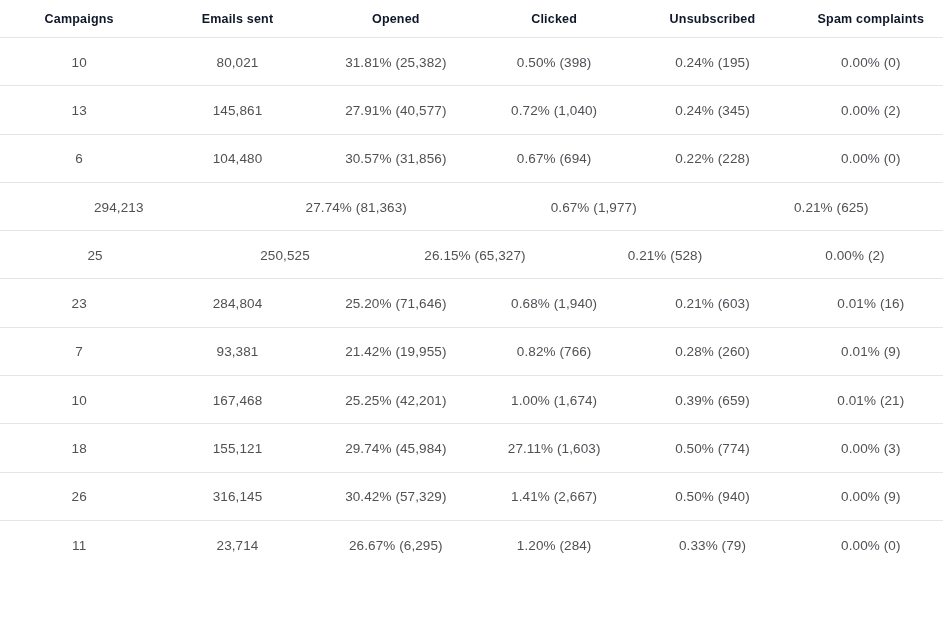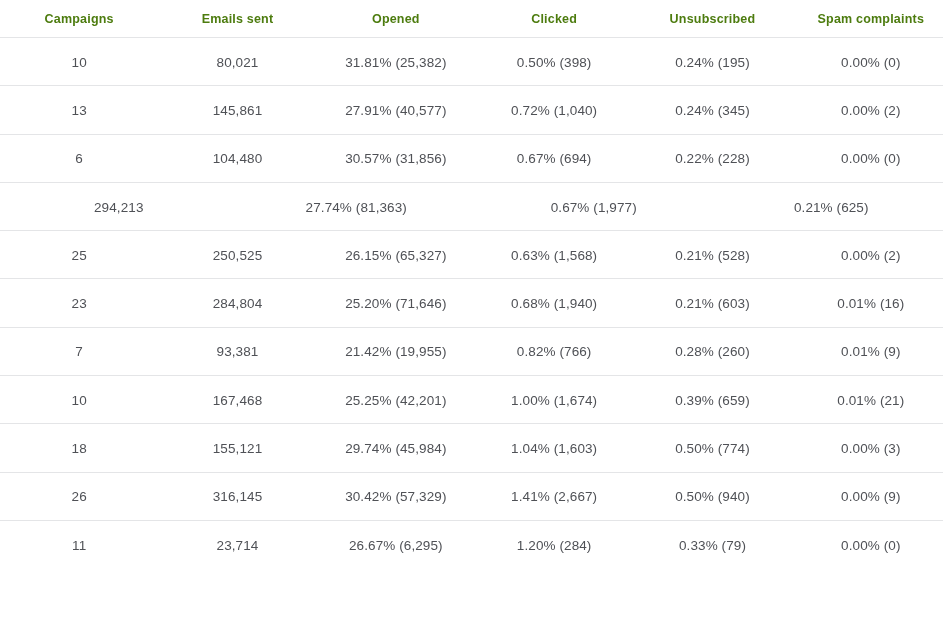--- a/index.html
+++ b/index.html
@@ -27,21 +27,21 @@
   .tr.last::after { display: none; }
   .th, .td {
     flex: 1 1 0;
     text-align: center;
     white-space: nowrap;
     overflow: hidden;
   }
   .th {
     font-size: 12.5px;
     font-weight: bold;
-    color: #4d7c0f;
+    color: #0f172a;
     letter-spacing: 0.2px;
   }
   .td {
     font-size: 13.5px;
     font-weight: normal;
     color: #4f5156;
     letter-spacing: 0.1px;
   }
 </style>
 </head>
@@ -84,21 +84,20 @@
       <div class="tr">
         <div class="td">294,213</div>
         <div class="td">27.74% (81,363)</div>
         <div class="td">0.67% (1,977)</div>
         <div class="td">0.21% (625)</div>
       </div>
       <div class="tr">
         <div class="td">25</div>
         <div class="td">250,525</div>
         <div class="td">26.15% (65,327)</div>
-        <div class="td">0.63% (1,568)</div>
         <div class="td">0.21% (528)</div>
         <div class="td">0.00% (2)</div>
       </div>
       <div class="tr">
         <div class="td">23</div>
         <div class="td">284,804</div>
         <div class="td">25.20% (71,646)</div>
         <div class="td">0.68% (1,940)</div>
         <div class="td">0.21% (603)</div>
         <div class="td">0.01% (16)</div>
@@ -116,21 +115,21 @@
         <div class="td">167,468</div>
         <div class="td">25.25% (42,201)</div>
         <div class="td">1.00% (1,674)</div>
         <div class="td">0.39% (659)</div>
         <div class="td">0.01% (21)</div>
       </div>
       <div class="tr">
         <div class="td">18</div>
         <div class="td">155,121</div>
         <div class="td">29.74% (45,984)</div>
-        <div class="td">1.04% (1,603)</div>
+        <div class="td">27.11% (1,603)</div>
         <div class="td">0.50% (774)</div>
         <div class="td">0.00% (3)</div>
       </div>
       <div class="tr">
         <div class="td">26</div>
         <div class="td">316,145</div>
         <div class="td">30.42% (57,329)</div>
         <div class="td">1.41% (2,667)</div>
         <div class="td">0.50% (940)</div>
         <div class="td">0.00% (9)</div>

